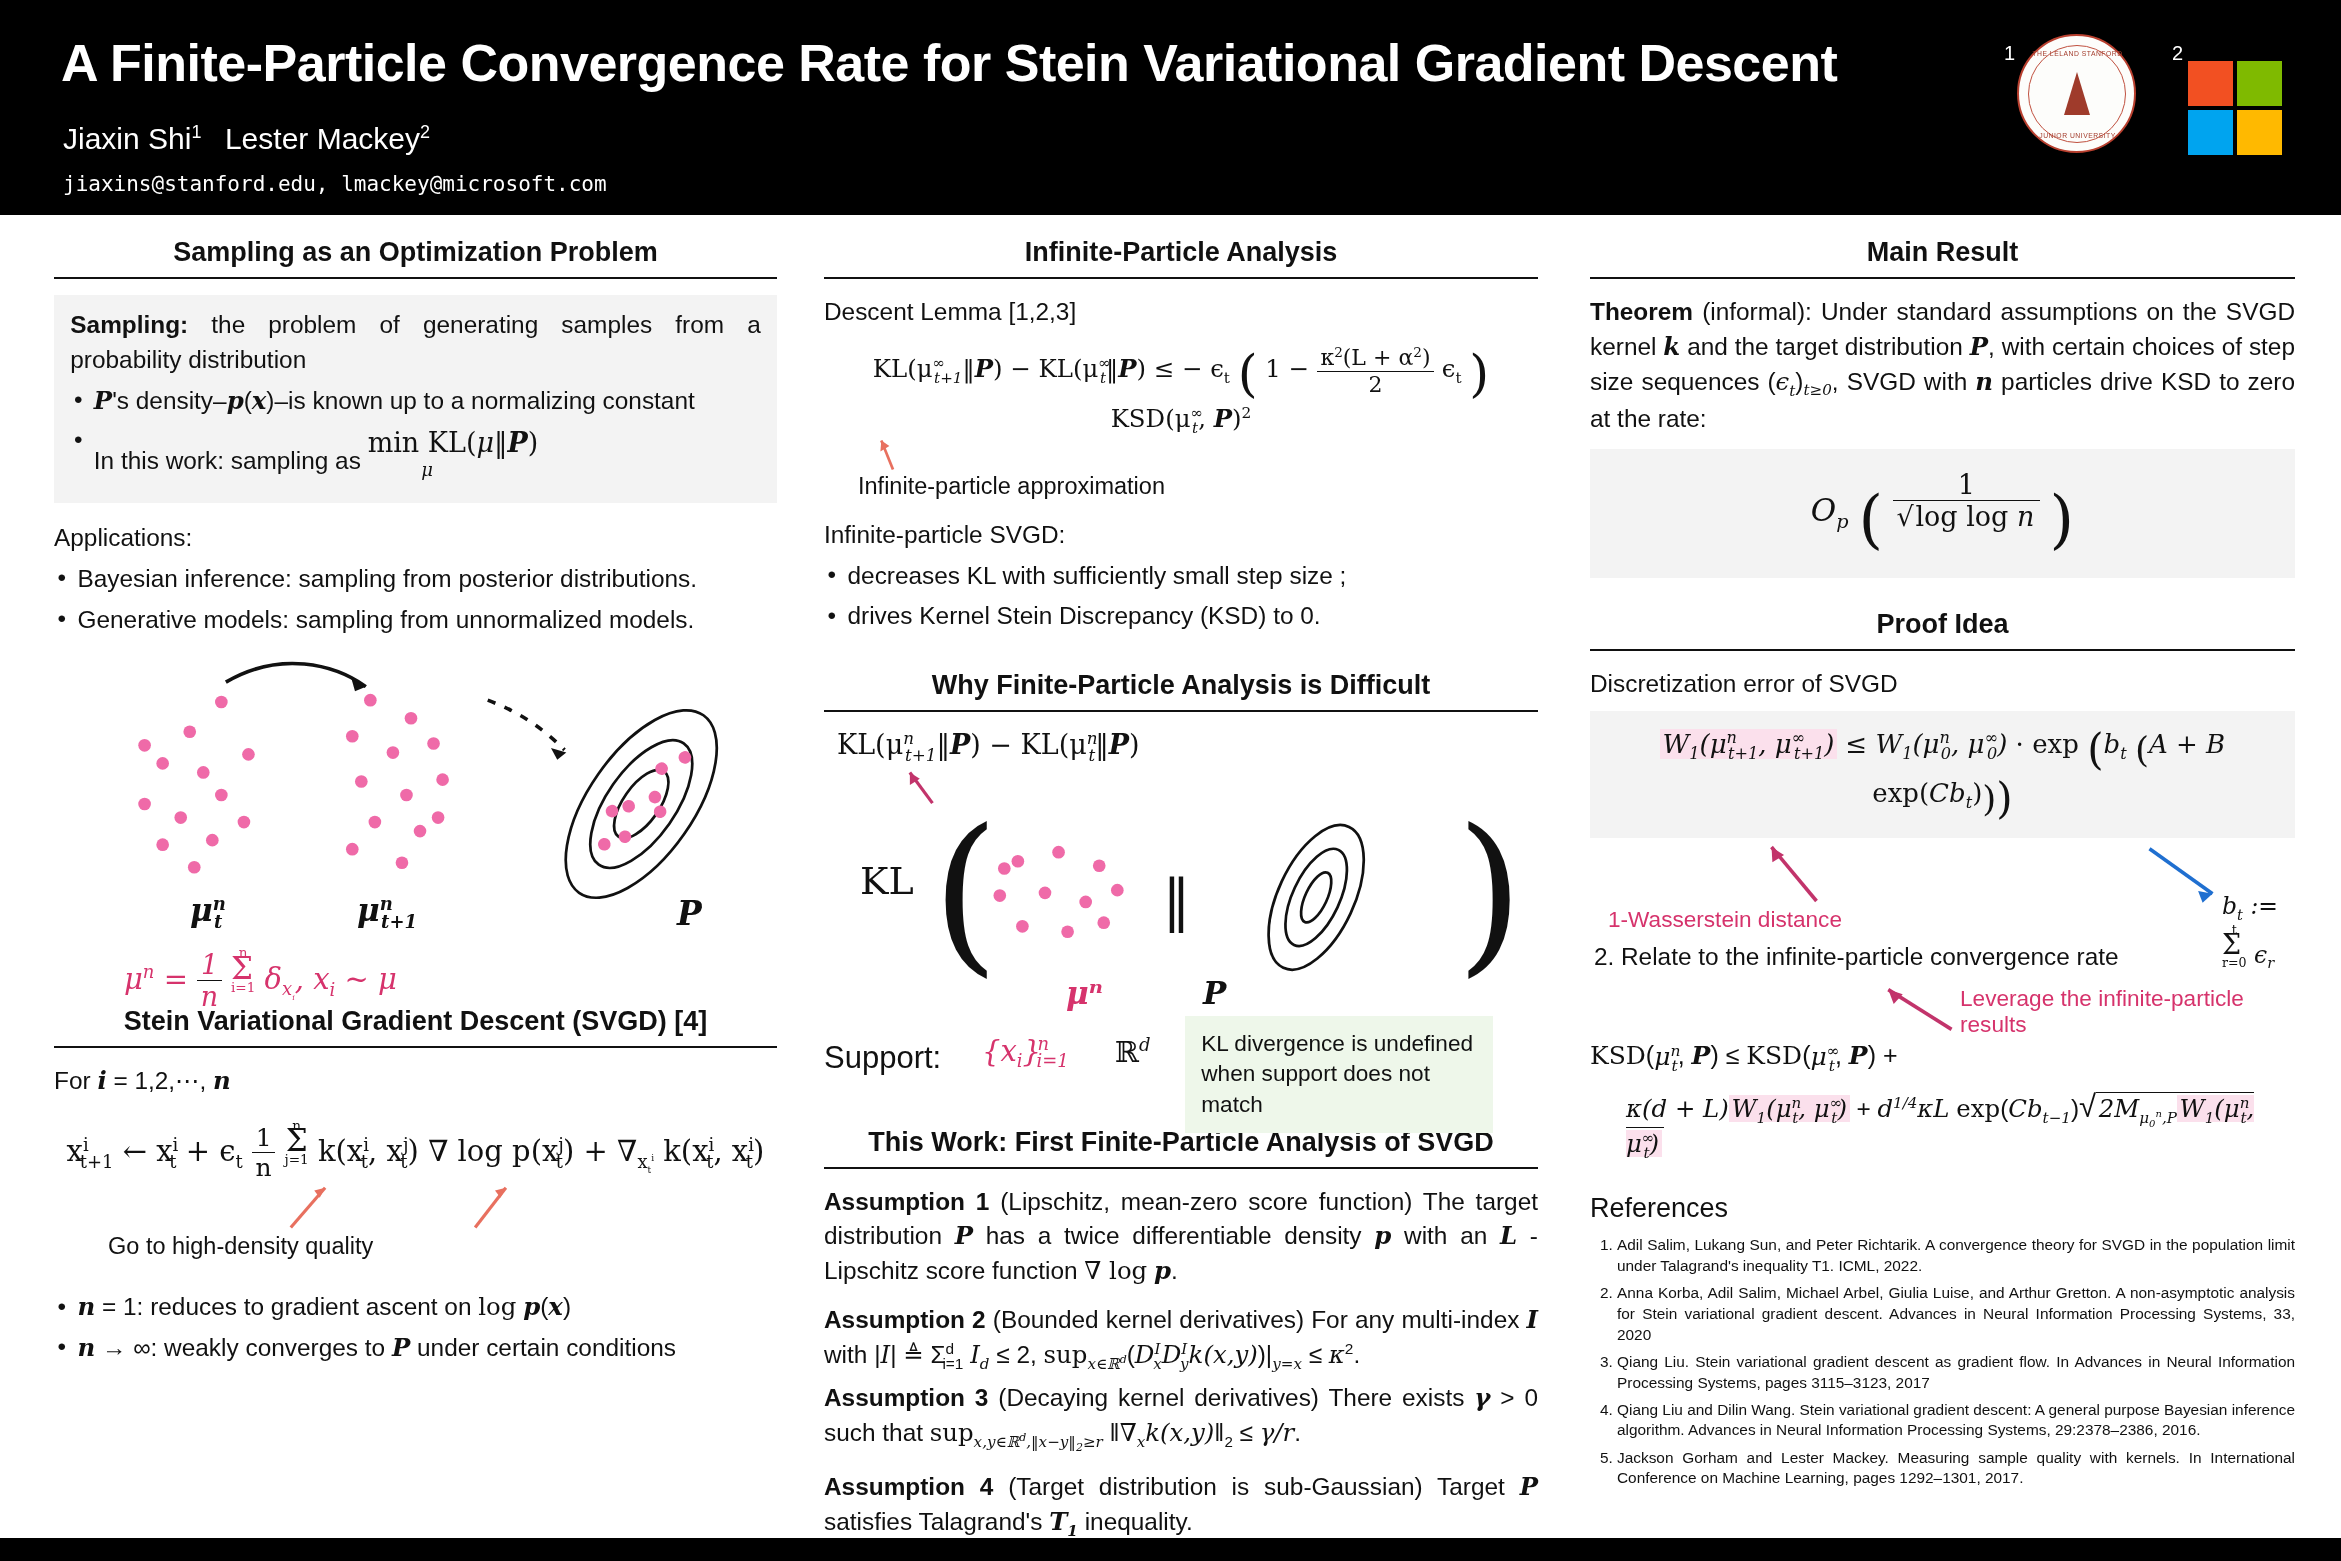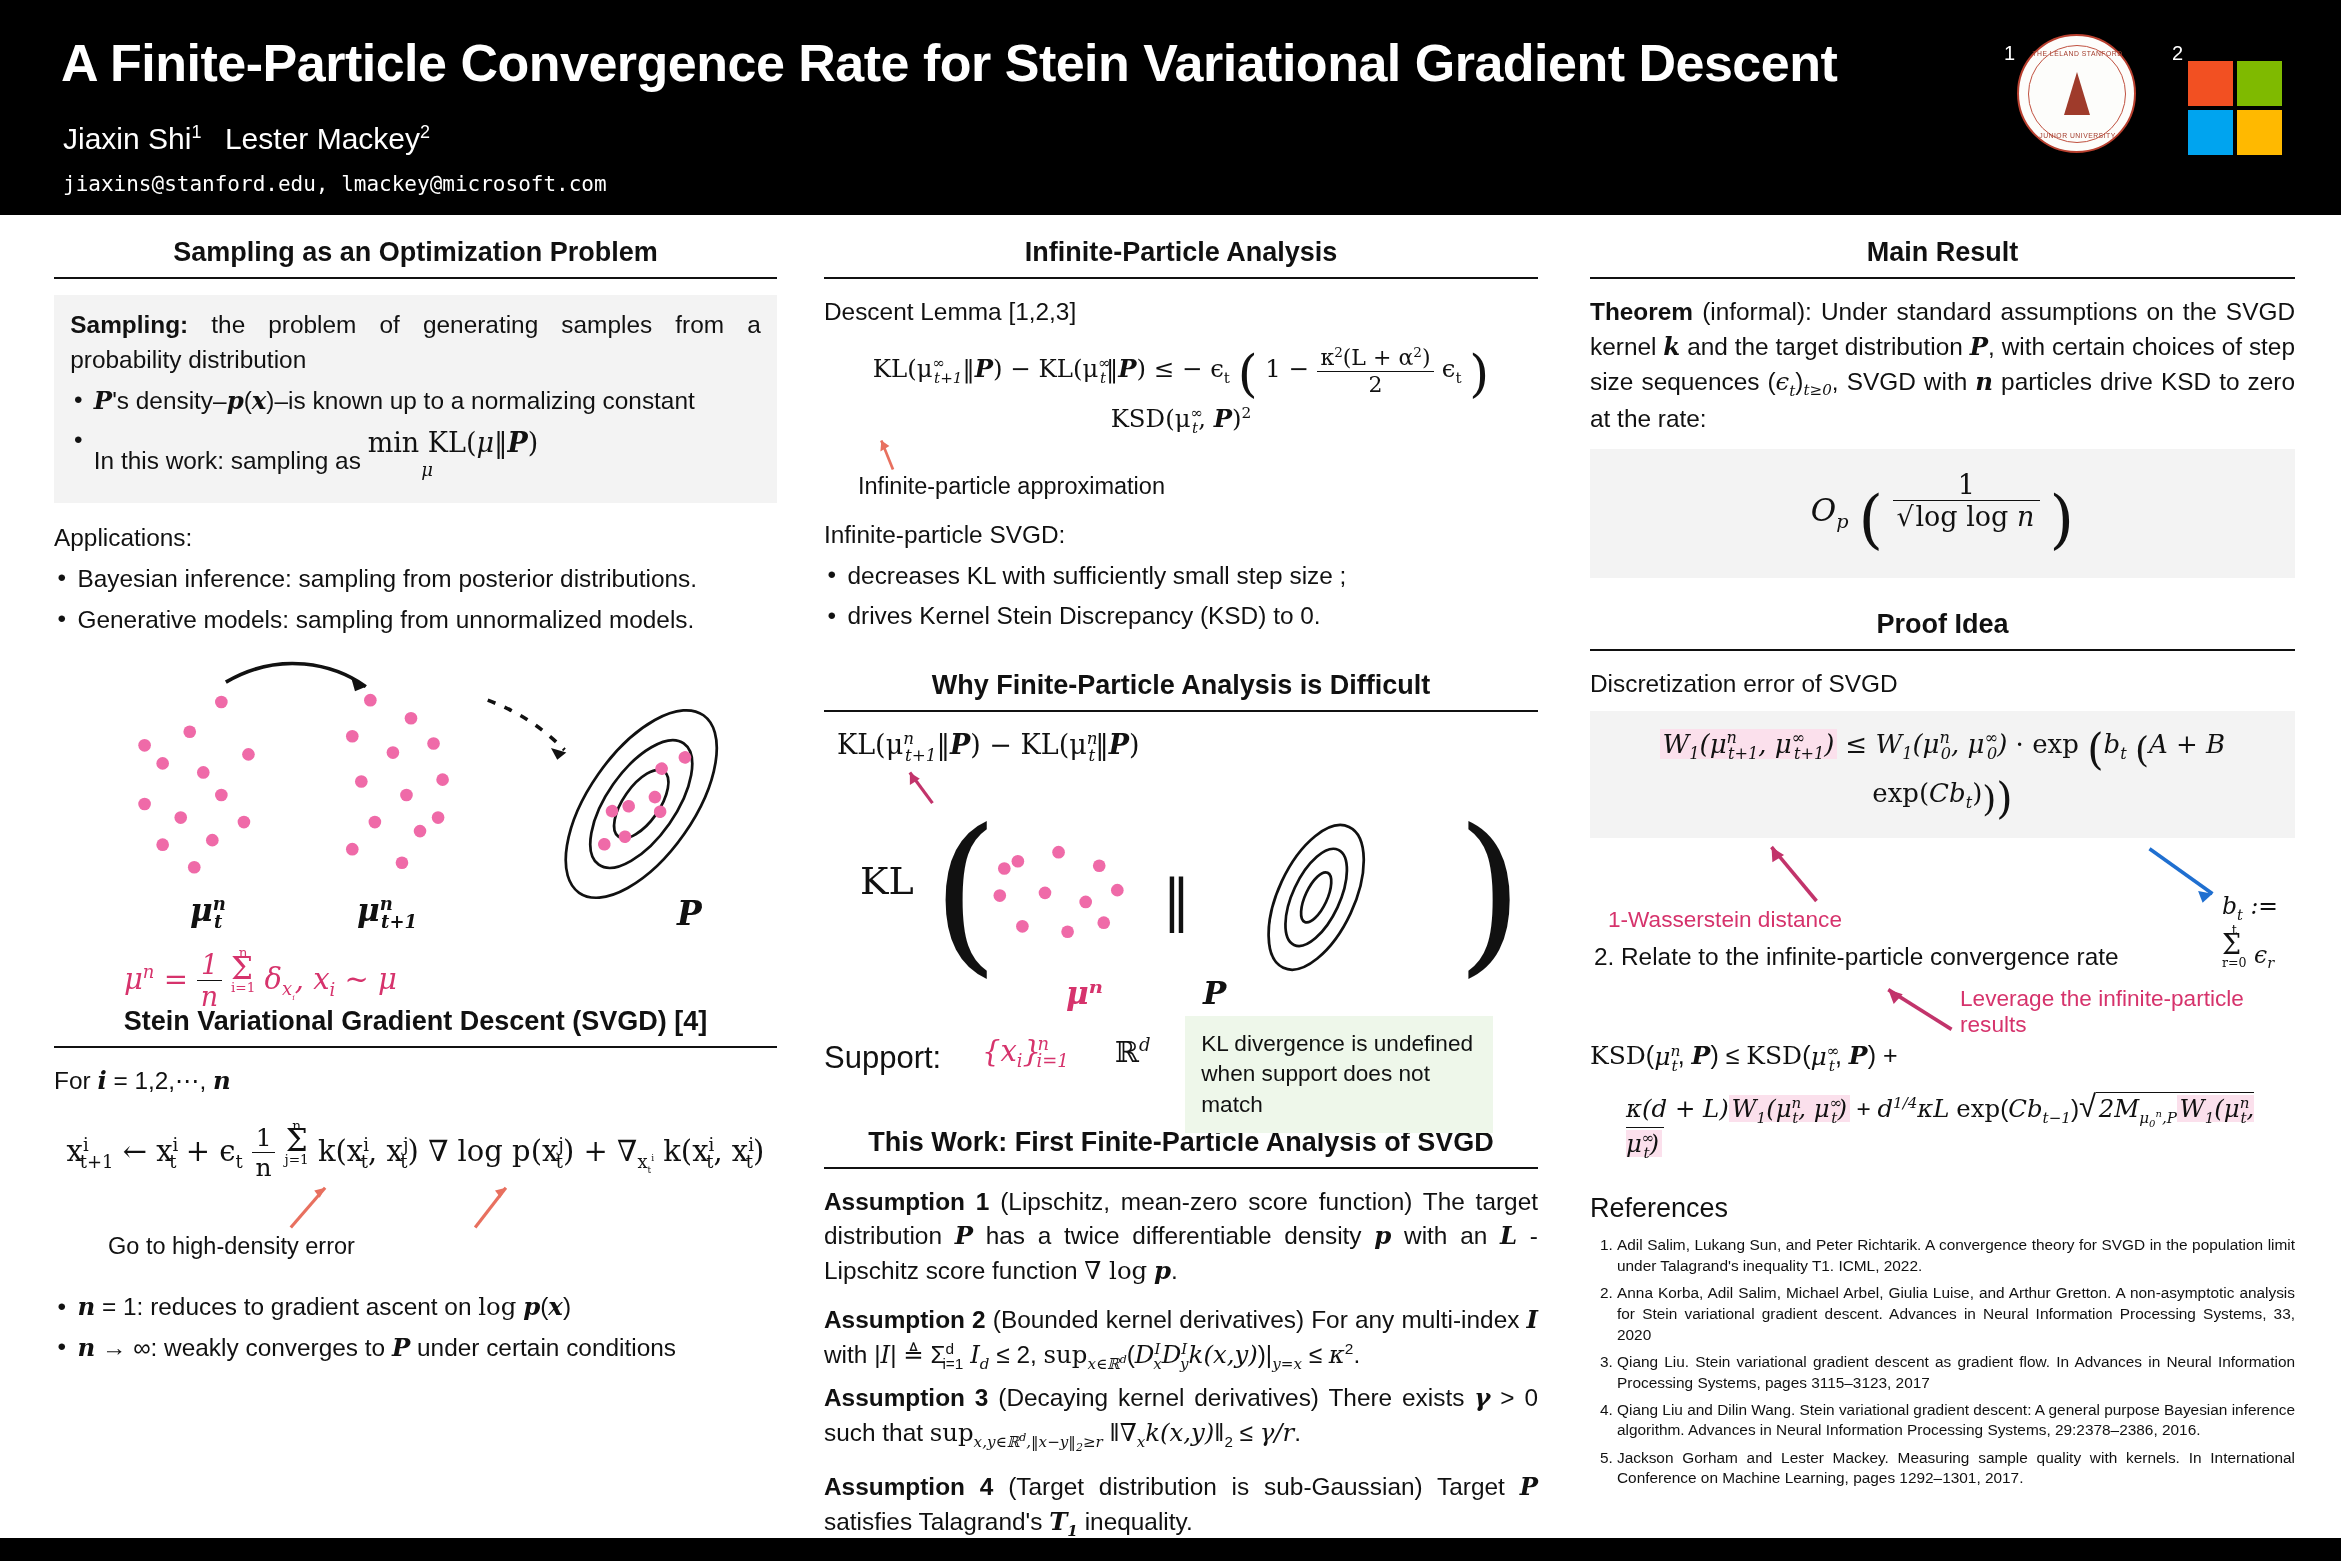--- a/index.html
+++ b/index.html
@@ -278,21 +278,21 @@
     </div>
 
     <svg width="723" height="49" style="margin-top:1.8px;" viewBox="0 0 800 54">
       <path d="M262 48 L 300 4" stroke="#e8705f" stroke-width="3.5" fill="none"></path>
       <path d="M300 4 l -12 3 l 6 8 z" fill="#e8705f"></path>
       <path d="M466 48 L 500 4" stroke="#e8705f" stroke-width="3.5" fill="none"></path>
       <path d="M500 4 l -12 3 l 6 8 z" fill="#e8705f"></path>
     </svg>
 
     <div style="position:relative; height: 40px;">
-      <div style="position:absolute; left: 54px; top:0; font-size:23.5px;">Go to high-density error</div>
+      <div style="position:absolute; left: 54px; top:0; font-size:23.5px;">Go to high-density quality</div>
     </div>
 
     <ul class="bullets" style="margin-top:16.3px;">
       <li><span class="bmath">n</span> = 1: reduces to gradient ascent on <span class="mathup">log</span> <span class="bmath">p</span>(<span class="bmath">x</span>)</li>
       <li><span class="bmath">n</span> → ∞: weakly converges to <span class="bmath">P</span> under certain conditions</li>
     </ul>
   </div>
 
   <div class="col col-2">
 

